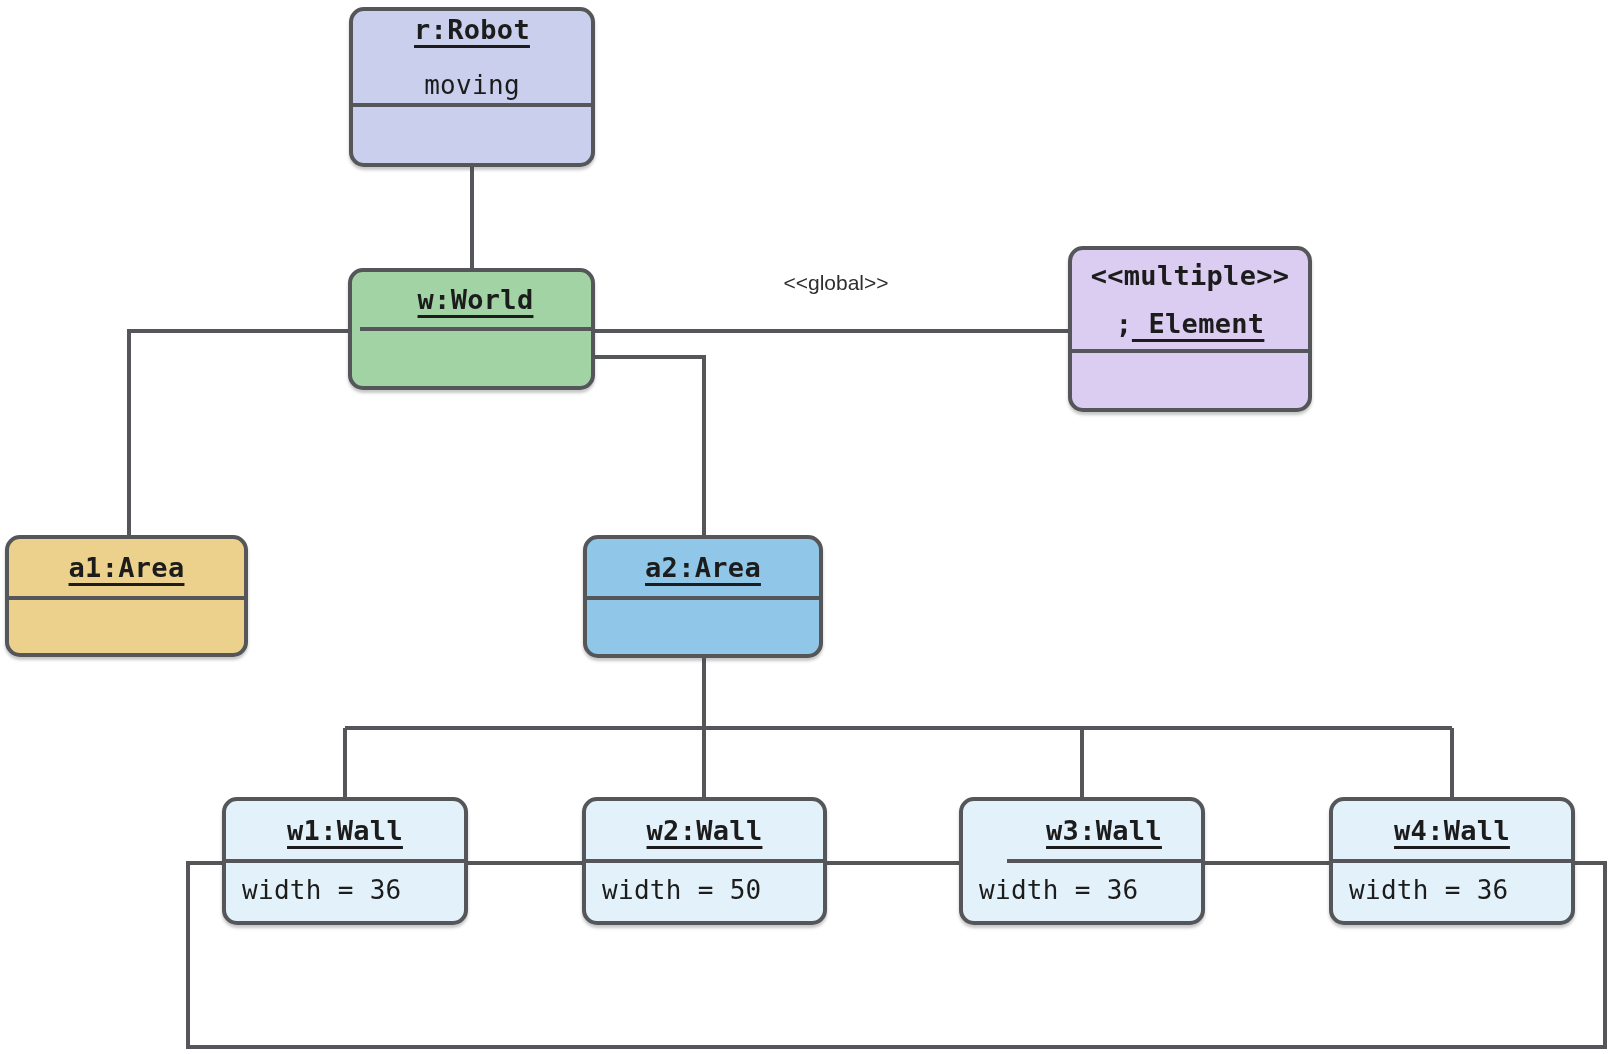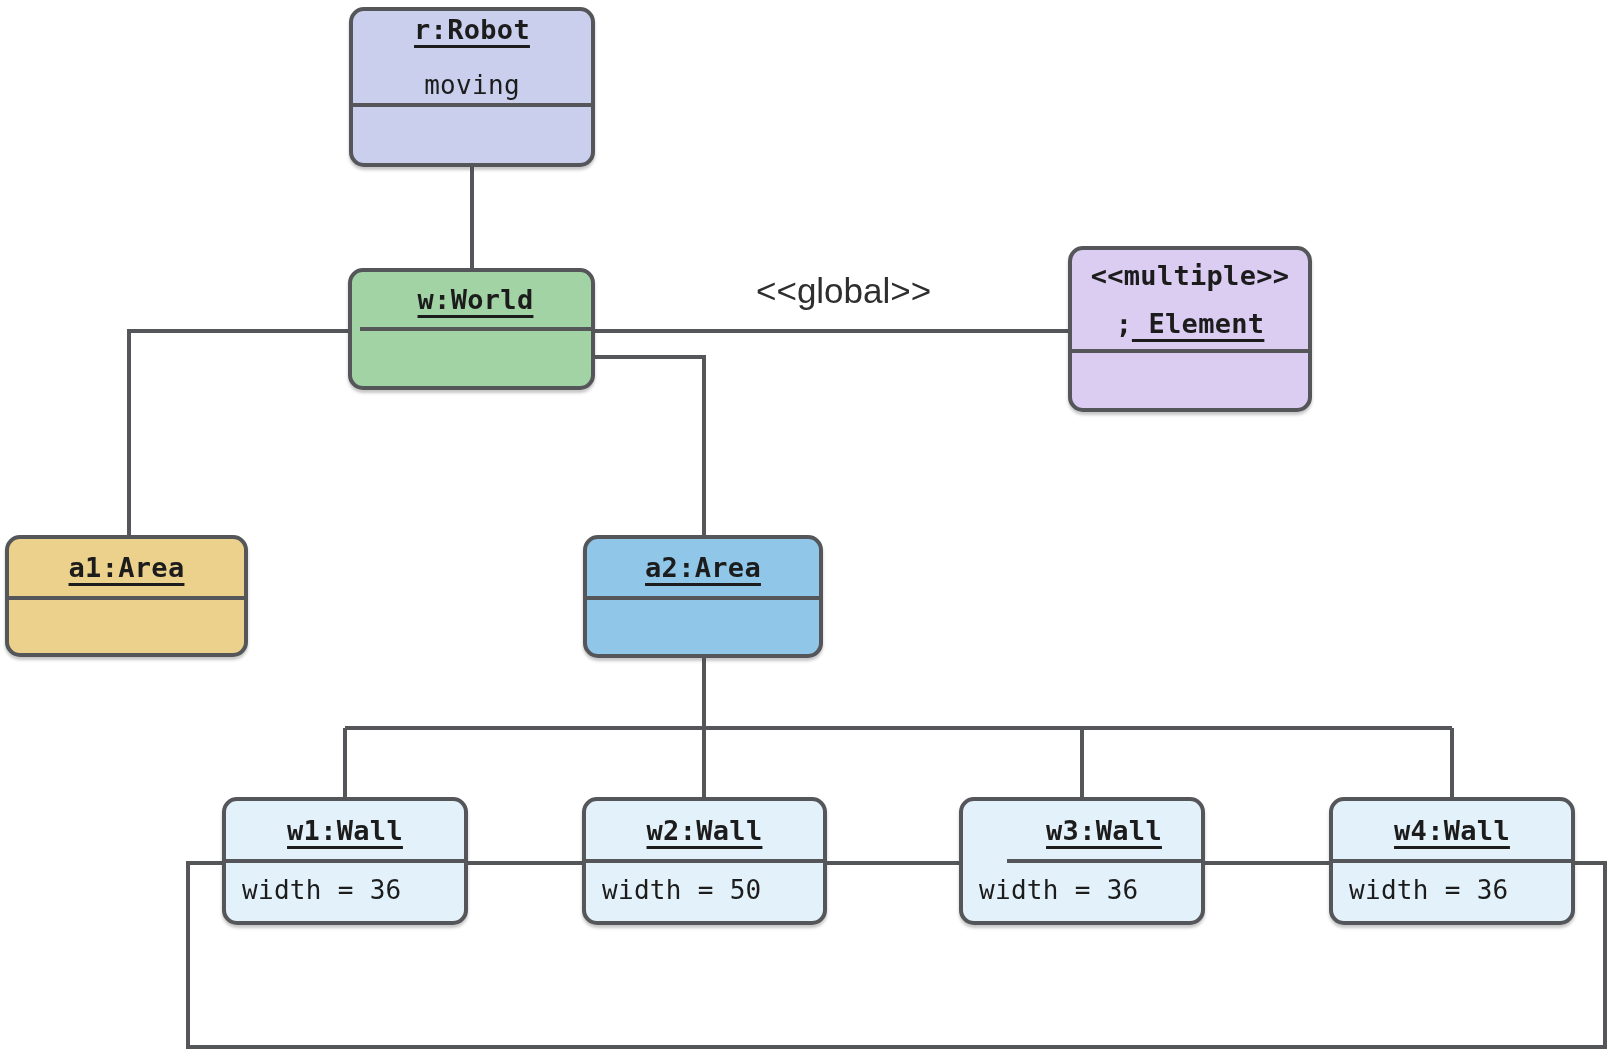--- a/index.html
+++ b/index.html
@@ -82,21 +82,21 @@
 
   
   .global-label {
     position: absolute;
     z-index: 2;
     left: 756px;
     top: 271px;
     width: 160px;
     text-align: center;
     font-family: "Liberation Sans", sans-serif;
-    font-size: 35px;
+    font-size: 21px;
     color: #2e2e2e;
   }
 </style>
 </head>
 <body>
 
 <div class="canvas">
 
   <svg class="wires" width="1613" height="1054" viewBox="0 0 1613 1054">
     <g fill="none" stroke="#54565a" stroke-width="4">

